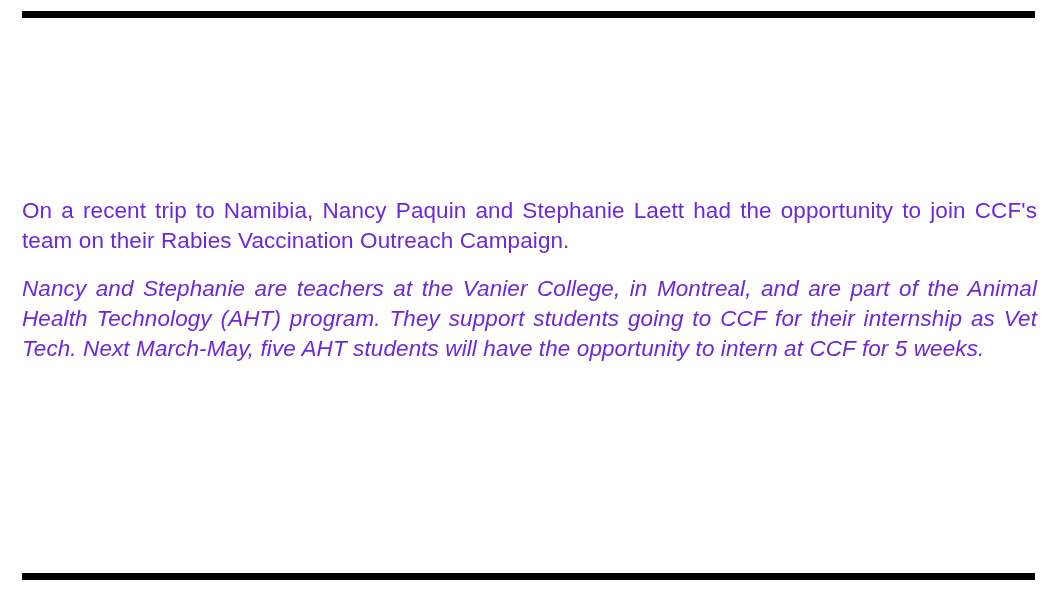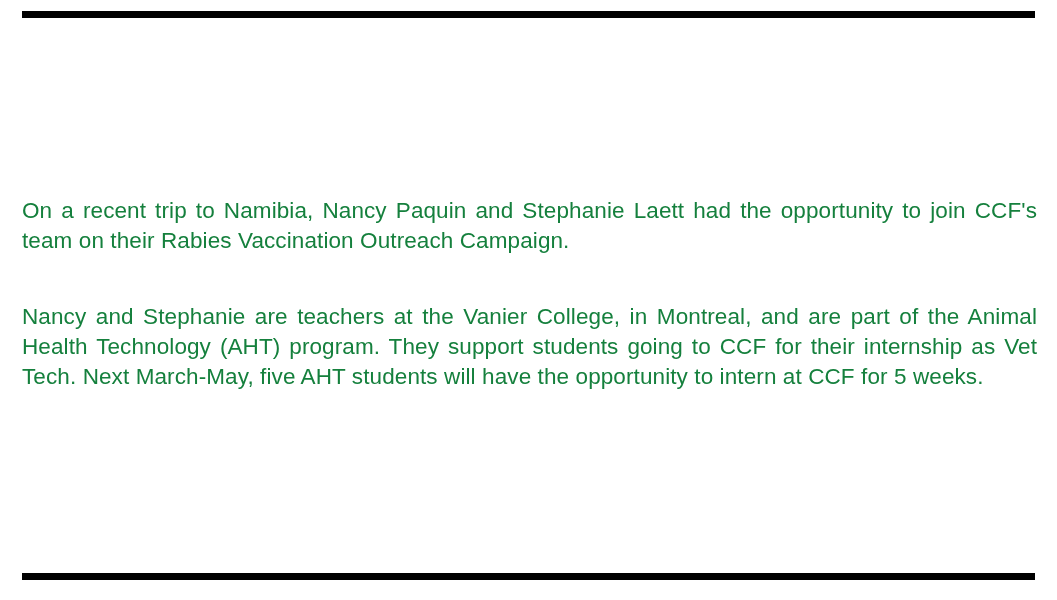--- a/index.html
+++ b/index.html
@@ -38,24 +38,25 @@
     left: 22px;
     top: 196px;
     width: 1015px;
   }
   .para {
     margin: 0;
     text-align: justify;
     font-size: 22.5px;
     line-height: 30px;
     letter-spacing: 0.1px;
-    color: #15803d;
+    color: #6d28d9;
   }
   .para + .para {
-    margin-top: 46px;
+    margin-top: 18px;
+    font-style: italic;
   }
 </style>
 </head>
 <body>
 
 <div class="page">
 
   <div class="rule rule-top"></div>
 
   <div class="content">

